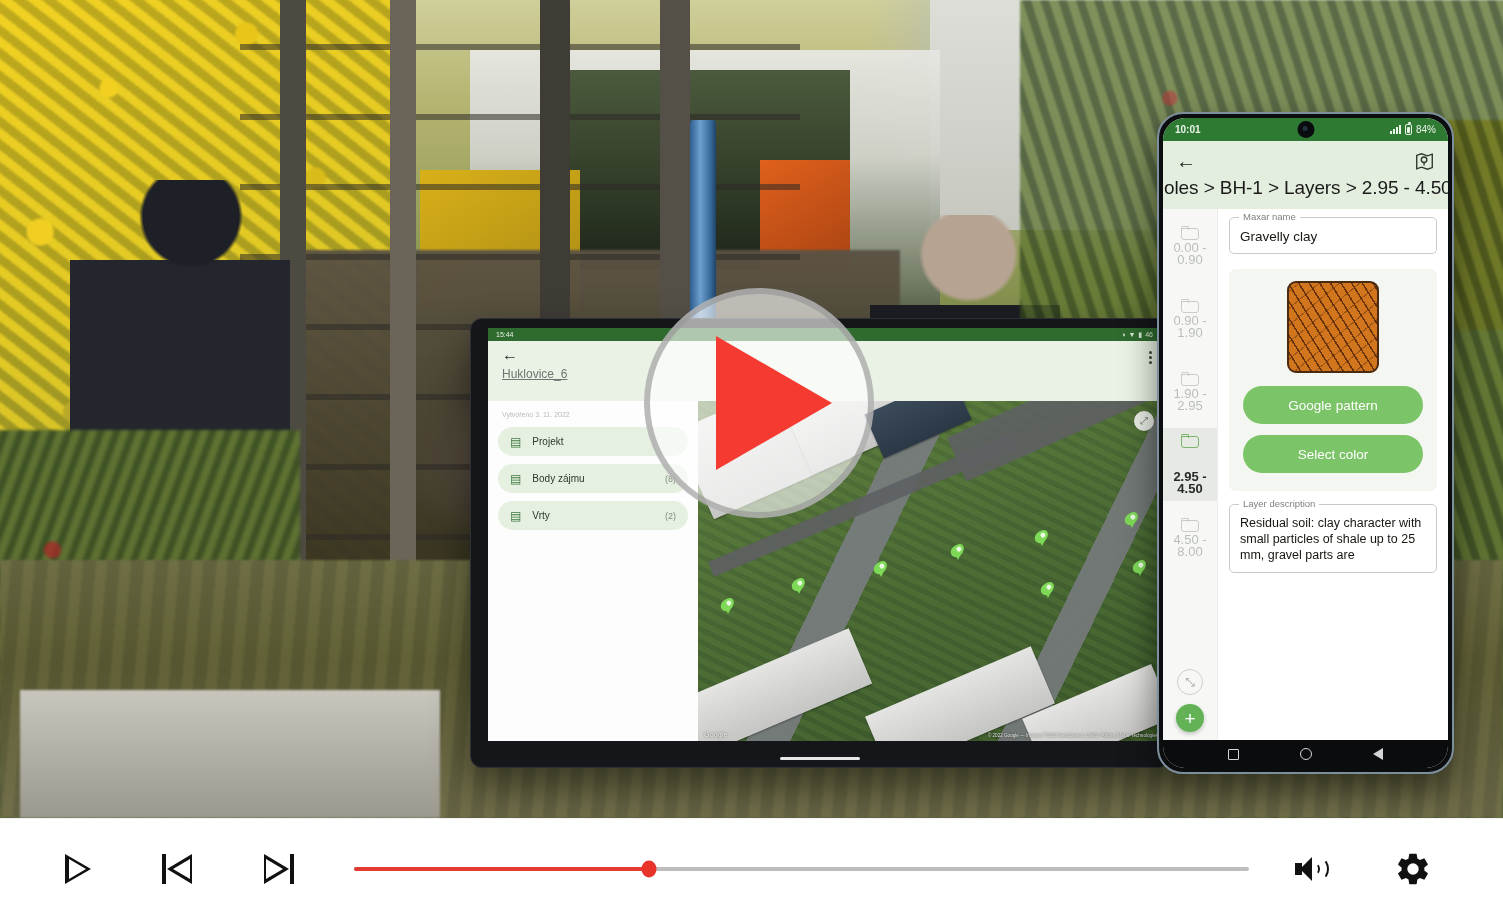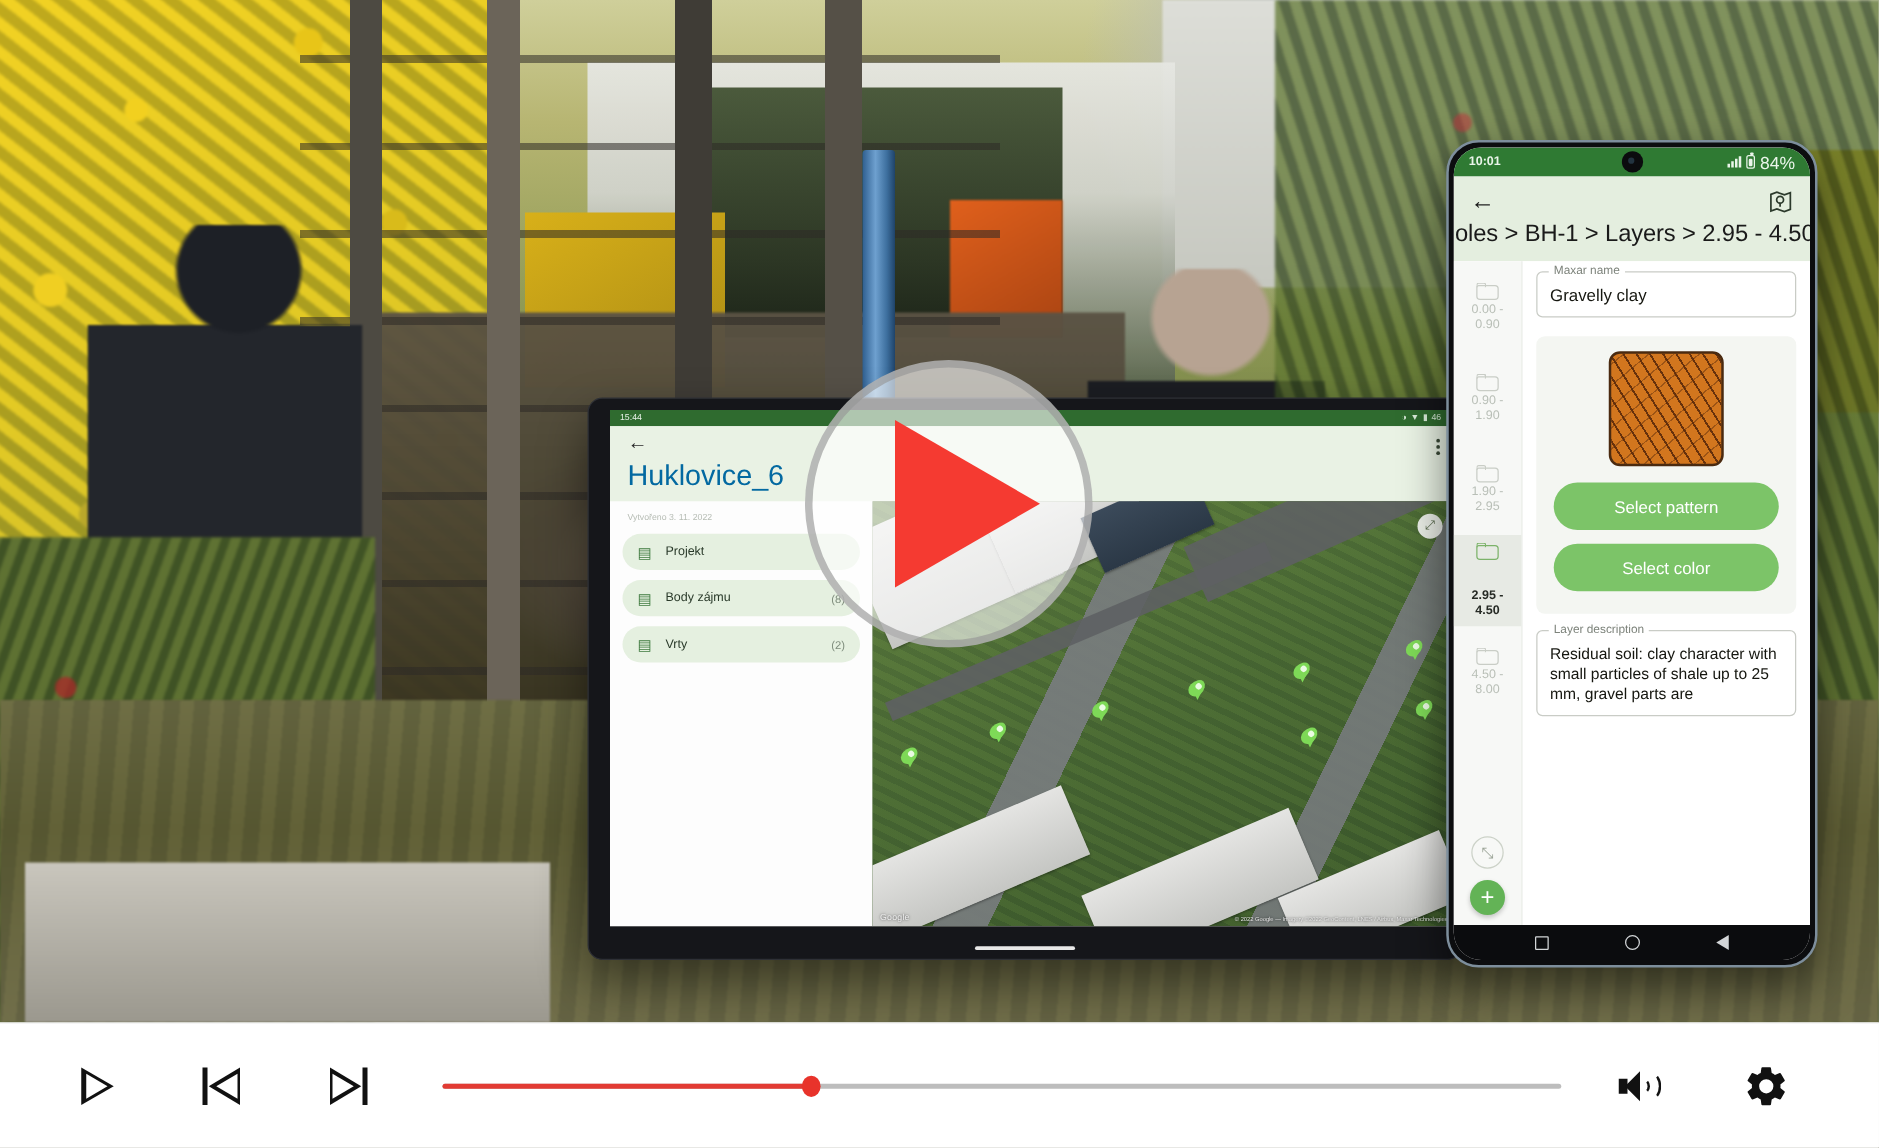--- a/index.html
+++ b/index.html
@@ -153,21 +153,21 @@
     height:13px; background:#2f6b2f; display:flex; align-items:center;
     justify-content:space-between; padding:0 8px;
   }
   .tab-time { color:#e8f2e8; font-size:7px; }
   .tab-sys { display:flex; gap:3px; align-items:center; color:#d8ead8; font-size:7px; }
   .tab-sys .glyph { font-size:7px; line-height:1; }
   .tab-appbar {
     height:60px; background:#e9f2e4; position:relative; padding:6px 10px 0 14px;
   }
   .tab-back { font-size:16px; color:#2a2a2a; line-height:1; }
-  .tab-title { font-size:23px; color:#0369a1; margin-top:4px; }
+  .tab-title { font-size:12px; color:#737373; margin-top:4px;text-decoration:underline; }
   .tab-kebab {
     position:absolute; right:9px; top:10px; width:4px; display:flex;
     flex-direction:column; gap:2px; align-items:center;
   }
   .tab-kebab i { width:3px; height:3px; border-radius:50%; background:#3a4a38; display:block; }
   .tab-body { display:flex; height:calc(100% - 73px); }
   .tab-left {
     width:210px; background:#fdfdfd; padding:8px 10px 0 10px; flex:0 0 210px;
   }
   .tab-created { font-size:7px; color:#b6bcb4; margin:2px 0 9px 4px; }
@@ -253,21 +253,21 @@
   }
   .ph-time { font-size:10px; color:#eaf5ea; font-weight:bold; }
   .ph-punch {
     position:absolute; left:50%; transform:translateX(-50%); top:3px;
     width:17px; height:17px; border-radius:50%; background:#0b0c0e;
   }
   .ph-punch::after {
     content:""; position:absolute; left:5.5px; top:5px; width:5px; height:5px;
     border-radius:50%; background:#22333f;
   }
-  .ph-sys { display:flex; align-items:center; gap:4px; color:#eaf5ea; font-size:14px; }
+  .ph-sys { display:flex; align-items:center; gap:4px; color:#eaf5ea; font-size:10px; }
   .sig { display:flex; align-items:flex-end; gap:1px; height:9px; }
   .sig i { width:2px; background:#eaf5ea; display:block; }
   .sig i:nth-child(1){height:3px}.sig i:nth-child(2){height:5px}
   .sig i:nth-child(3){height:7px}.sig i:nth-child(4){height:9px}
   .bat {
     width:7px; height:11px; border:1.3px solid #eaf5ea; border-radius:2px;
     position:relative;
   }
   .bat::before{
     content:""; position:absolute; left:1.6px; top:-2.6px; width:3px; height:1.6px;
@@ -304,21 +304,21 @@
     border:1.4px solid #c9cdc6; border-radius:2px 3px 3px 3px; box-sizing:border-box;
   }
   .folder::after {
     content:""; position:absolute; left:0; top:0px; width:8px; height:4px;
     border:1.4px solid #c9cdc6; border-bottom:none; border-radius:2px 2px 0 0;
     box-sizing:border-box;
   }
   .rail-item.active .folder::before { border-color:#7cb36a; }
   .rail-item.active .folder::after { border-color:#7cb36a; }
   .rail-label {
-    font-size:10px; color:#b9bfb7; text-align:center; line-height:12px;
+    font-size:13px; color:#b9bfb7; text-align:center; line-height:12px;
   }
   .rail-item.active .rail-label { color:#262a25; font-weight:bold;margin-top:21px; }
   .rail-bottom {
     position:absolute; left:0; right:0; bottom:8px;
     display:flex; flex-direction:column; align-items:center; gap:9px;
   }
   .rail-expand {
     width:26px; height:26px; border-radius:50%; border:1.2px solid #ccd2c8;
     display:flex; align-items:center; justify-content:center; color:#9aa396; font-size:12px;
   }
@@ -644,21 +644,21 @@
           <div class="ph-content">
 
 
             <div class="field">
               <span class="field-legend">Maxar name</span>
               <div class="field-value">Gravelly clay</div>
             </div>
 
             <div class="swatch-card">
               <div class="swatch"></div>
-              <div class="btn-green">Select pattern</div>
+              <div class="btn-green">Google pattern</div>
               <div class="btn-green">Select color</div>
             </div>
 
             <div class="desc-field">
               <span class="field-legend">Layer description</span>
               <div class="desc-text">Residual soil: clay character with small particles of shale up to 25 mm, gravel parts are</div>
             </div>
           </div>
         </div>
 

